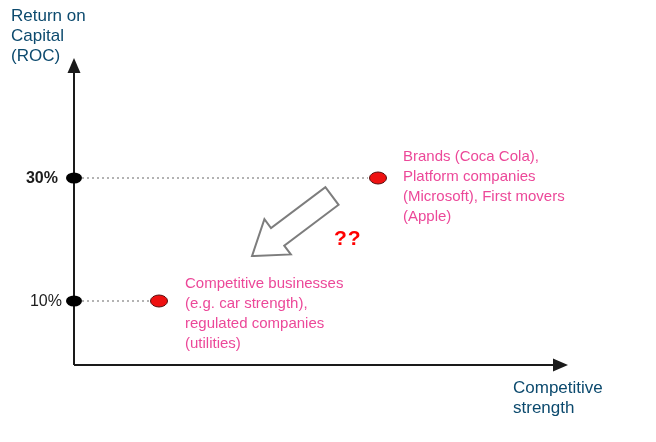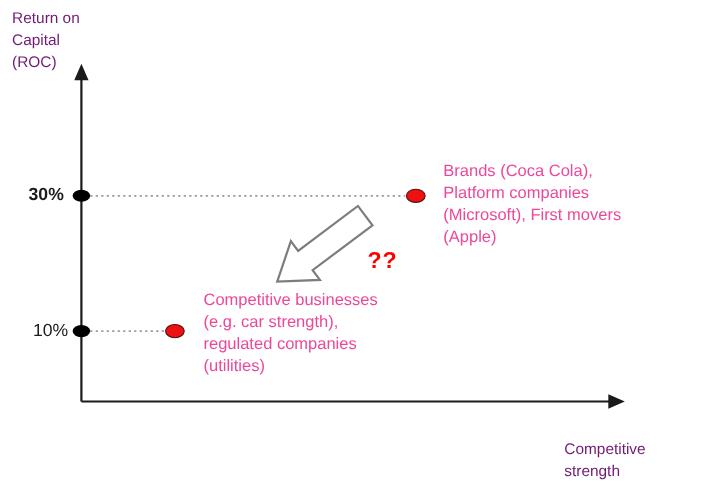--- a/index.html
+++ b/index.html
@@ -21,23 +21,23 @@
   svg.layer {
     position: absolute;
     left: 0;
     top: 0;
   }
   .txt {
     position: absolute;
     white-space: pre;
   }
   .axis-title {
-    font-size: 14px;
+    font-size: 17px;
     line-height: 20px;
-    color: #701a75;
+    color: #0c4a6e;
   }
   .tick-label {
     font-size: 16px;
     text-align: right;
     color: #1c1c1c;
   }
   .point-label {
     font-size: 15px;
     line-height: 20px;
     color: #ec4899;
@@ -70,24 +70,24 @@
         <ellipse cx="159" cy="301" rx="8.5" ry="6" fill="#ee1111" stroke="#5a0f0f" stroke-width="1"></ellipse>
       </g>
 
     <g id="block-arrow-group">
         <polygon points="0,-11 68,-11 68,-22 100,0 68,22 68,11 0,11" transform="translate(332,196) rotate(143.1)" fill="#ffffff" stroke="#7d7d7d" stroke-width="2" stroke-linejoin="miter"></polygon>
       </g>
   </svg>
 
   <div class="txt axis-title" style="left:11px; top:6px;"><div>Return on</div><div>Capital</div><div>(ROC)</div></div>
 
-  <div class="txt axis-title" style="left:513px; top:378px;margin-top:20px;"><div>Competitive</div><div>strength</div></div>
+  <div class="txt axis-title" style="left:513px; top:378px;"><div>Competitive</div><div>strength</div></div>
 
   <div id="labels-layer">
       <div class="txt tick-label" style="left: 12px; width: 46px; top: 169px; font-weight: bold;">30%</div>
       <div class="txt point-label" style="left: 403px; top: 146px;"><div>Brands (Coca Cola),</div><div>Platform companies</div><div>(Microsoft), First movers</div><div>(Apple)</div></div>
       <div class="txt tick-label" style="left: 16px; width: 46px; top: 292px;">10%</div>
-      <div class="txt point-label" style="left: 185px; top: 263px;"><div>Competitive businesses</div><div>(e.g. car strength),</div><div>regulated companies</div><div>(utilities)</div></div>
+      <div class="txt point-label" style="left: 185px; top: 273px;"><div>Competitive businesses</div><div>(e.g. car strength),</div><div>regulated companies</div><div>(utilities)</div></div>
     </div>
 
   <div class="txt question-marks" id="qq" style="left: 334px; top: 226px; color: rgb(255, 0, 0);">??</div>
 
 </div>
 
 </body></html>

